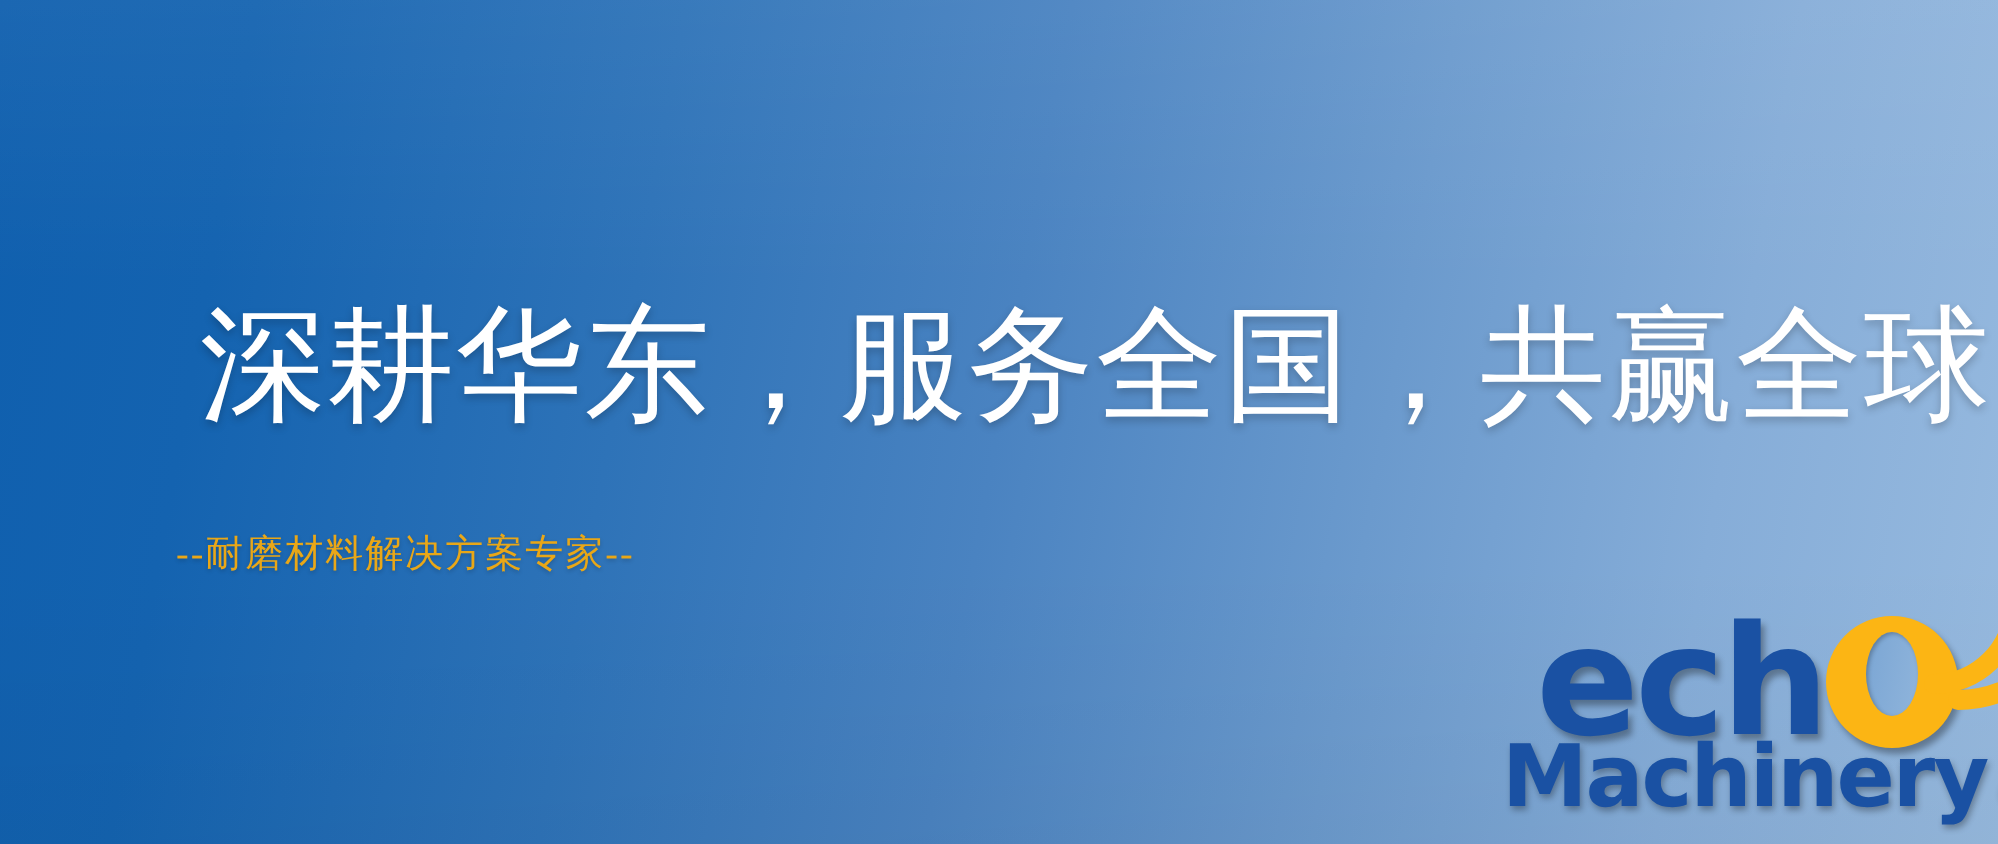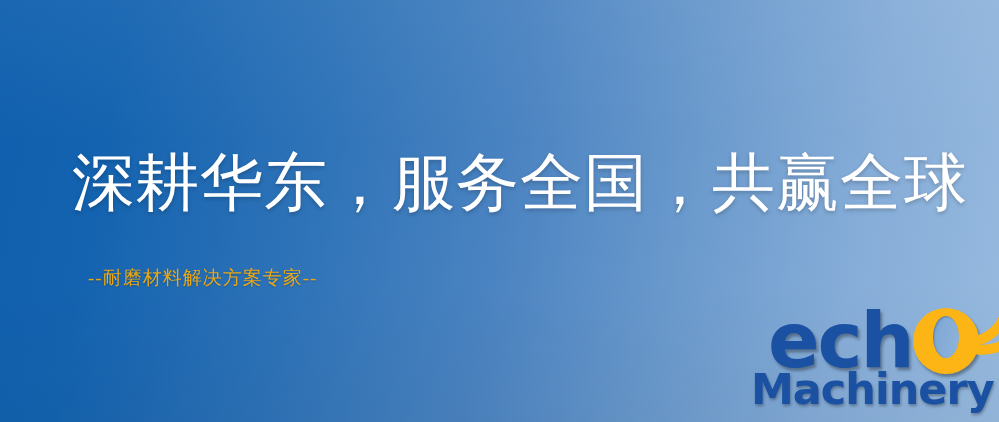--- a/index.html
+++ b/index.html
@@ -33,21 +33,21 @@
     background:
       linear-gradient(180deg,
         rgba(255,255,255,0.05) 0%,
         rgba(255,255,255,0.00) 34%,
         rgba(0,0,0,0.00) 66%,
         rgba(0,0,0,0.035) 100%);
   }
 
   .headline {
     position: absolute;
-    left: 72px;
+    left: 100px;
     top: 152px;
     font-family: "Liberation Serif", "DejaVu Serif", serif;
     font-size: 63px;
     line-height: 1;
     color: #ffffff;
     letter-spacing: 1px;
     white-space: nowrap;
     text-shadow: 0 2px 4px rgba(0,0,0,0.22);
     z-index: 3;
   }

